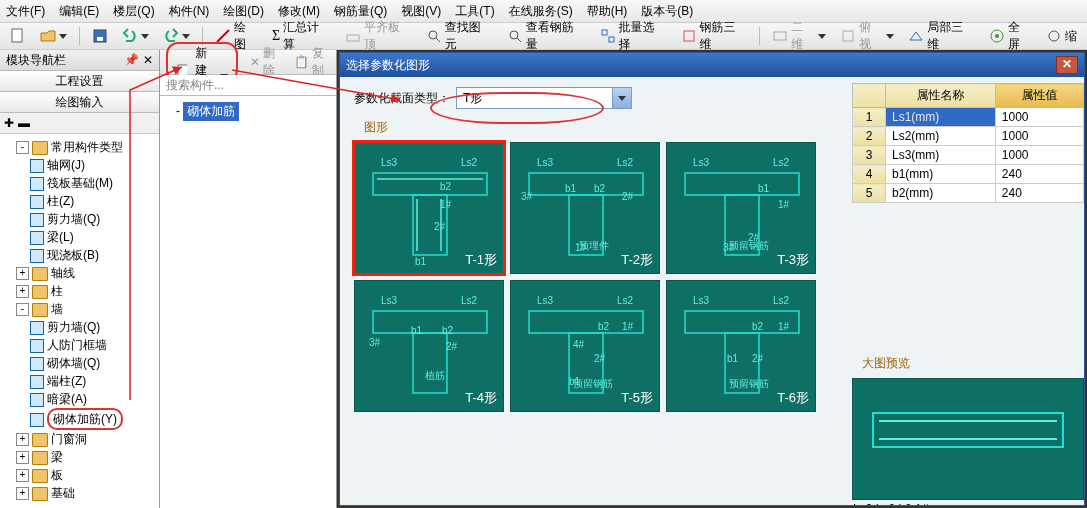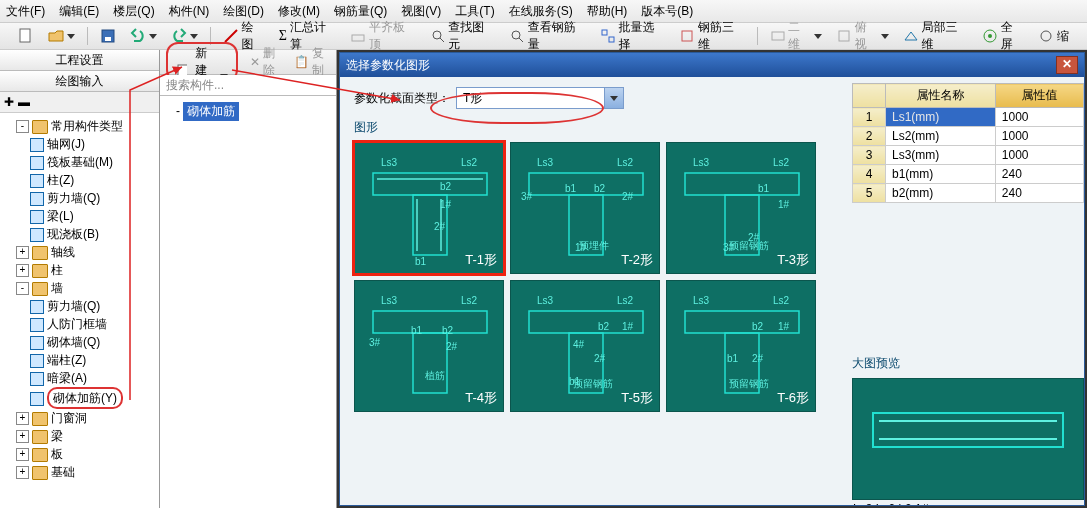--- a/index.html
+++ b/index.html
@@ -1,19 +1,19 @@
 <!DOCTYPE html>
 <html><head>
 <meta charset="utf-8">
 <style>
 html,body{margin:0;padding:0;font-family:"Microsoft YaHei","SimSun",Arial,sans-serif;font-size:12px;background:#f0f0f0;color:#000;overflow:hidden}
 body{width:1087px;height:508px;position:relative}
 .menubar{background:linear-gradient(#f7f7f7,#e8e8e8);height:22px;display:flex;align-items:center;padding:0 6px;border-bottom:1px solid #ccc}
 .menubar span{margin-right:14px;cursor:default}
-.toolbar{background:linear-gradient(#f7f7f7,#e4e4e4);height:26px;display:flex;align-items:center;padding:0 14px;border-bottom:1px solid #ccc;gap:6px}
+.toolbar{background:linear-gradient(#f7f7f7,#e4e4e4);height:26px;display:flex;align-items:center;padding:0 6px;border-bottom:1px solid #ccc;gap:6px}
 .tbtn{display:inline-flex;align-items:center;gap:3px;padding:2px 4px;cursor:default}
 .sep{width:1px;height:18px;background:#bbb;margin:0 2px}
 .ico{display:inline-block;width:16px;height:16px;vertical-align:middle}
 .main{display:flex;height:460px}
 .left{width:159px;border-right:1px solid #999;display:flex;flex-direction:column;background:#f7f7f7}
 .lhead{background:linear-gradient(#f0f0f0,#dcdcdc);height:20px;display:flex;align-items:center;justify-content:space-between;padding:0 6px;border-bottom:1px solid #bbb;font-weight:normal}
 .ltab{background:linear-gradient(#fff,#e8e8e8);height:20px;display:flex;align-items:center;justify-content:center;border-bottom:1px solid #bbb}
 .lsmall{height:20px;background:#f0f0f0;border-bottom:1px solid #ccc;display:flex;align-items:center;padding:0 4px;gap:4px}
 .tree{flex:1;background:#fff;overflow:auto;padding:4px 2px}
 .tree ul{list-style:none;margin:0;padding-left:14px}
@@ -28,24 +28,24 @@
 .searchbox{border:1px solid #bbb;background:#fff;height:20px;padding:0 6px;color:#888;display:flex;align-items:center;border-top:0;border-left:0;border-right:0}
 .midtree{flex:1;padding:6px}
 .midtree .item{background:#316ac5;color:#fff;padding:1px 4px;display:inline-block}
 .modal{position:absolute;left:339px;top:52px;right:2px;bottom:2px;border:1px solid #2a5a9a;background:#eef3f6;display:flex;flex-direction:column}
 .titlebar{background:linear-gradient(#3d78cc,#1f4f99);color:#fff;height:24px;display:flex;align-items:center;justify-content:space-between;padding:0 6px}
 .titlebar .x{background:#c8553d;width:20px;height:16px;text-align:center;line-height:14px;border:1px solid #843021;color:#fff;cursor:default;font-weight:bold}
 .mbody{flex:1;display:flex;overflow:hidden}
 .mleft{flex:1;padding:10px 14px;overflow:auto}
 .mright{width:232px;padding:6px 0 0 0;overflow:auto}
 .rowlbl{display:flex;align-items:center;gap:6px;margin-bottom:10px}
-.combo{position:relative;border:1px solid #7a9ccc;background:#fff;width:140px;height:20px;display:flex;align-items:center;padding:0 20px 0 6px}
+.combo{position:relative;border:1px solid #7a9ccc;background:#fff;width:140px;height:20px;display:flex;align-items:center;padding:0 28px 0 6px}
 .combo .dd{position:absolute;right:0;top:0;width:18px;height:20px;background:linear-gradient(#bcd3f0,#8bb0e0);border-left:1px solid #7a9ccc;display:flex;align-items:center;justify-content:center}
 .combo-circ{position:absolute;border:2px solid #d33;border-radius:50%/60%;width:170px;height:28px;pointer-events:none;left:430px;top:92px}
-.sec-title{color:#0c4a6e;margin:2px 0 6px}
+.sec-title{color:#a16207;margin:2px 10px 6px}
 .grid{display:grid;grid-template-columns:repeat(3,150px);gap:6px}
 .thumb{background:#0e6f64;color:#fff;height:130px;position:relative;overflow:hidden;border:1px solid #0b554d}
 .thumb.sel{outline:3px solid #e21;outline-offset:-1px}
 .thumb .cap{position:absolute;right:6px;bottom:4px;font-size:13px;color:#fff}
 .thumb .lbl{position:absolute;font-size:10px;color:#5ef0e0}
 .proptbl{border-collapse:collapse;width:100%;font-size:12px;background:#fff}
 .proptbl th{background:linear-gradient(#f5eecb,#eee0a0);border:1px solid #bbb;padding:3px 6px;font-weight:normal}
 .proptbl td{border:1px solid #ccc;padding:2px 6px}
 .proptbl .rn{background:linear-gradient(#f5eecb,#eee0a0);text-align:center;width:20px}
 .proptbl .selrow td.key{background:#316ac5;color:#e5e5e5}
@@ -180,20 +180,24 @@
       <svg class="ico">
         <circle cx="8" cy="8" r="5" fill="none" stroke="#555"></circle>
       </svg>
       <span>缩</span>
     </span>
 </div>
 
 <div class="main">
 
   <div class="left">
+    <div class="lhead">
+      <span>模块导航栏</span>
+      <span>📌 ✕</span>
+    </div>
     <div class="ltab">工程设置</div>
     <div class="ltab">绘图输入</div>
     <div class="lsmall">
       <span>✚</span>
       <span>▬</span>
     </div>
     <div class="tree">
       <ul>
         <li><span class="pm">-</span><span class="fold"></span><span>常用构件类型</span>
           <ul>

